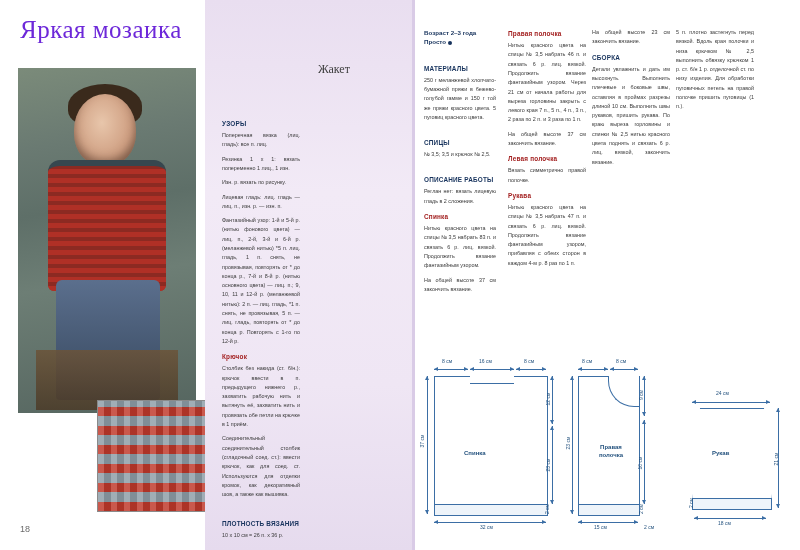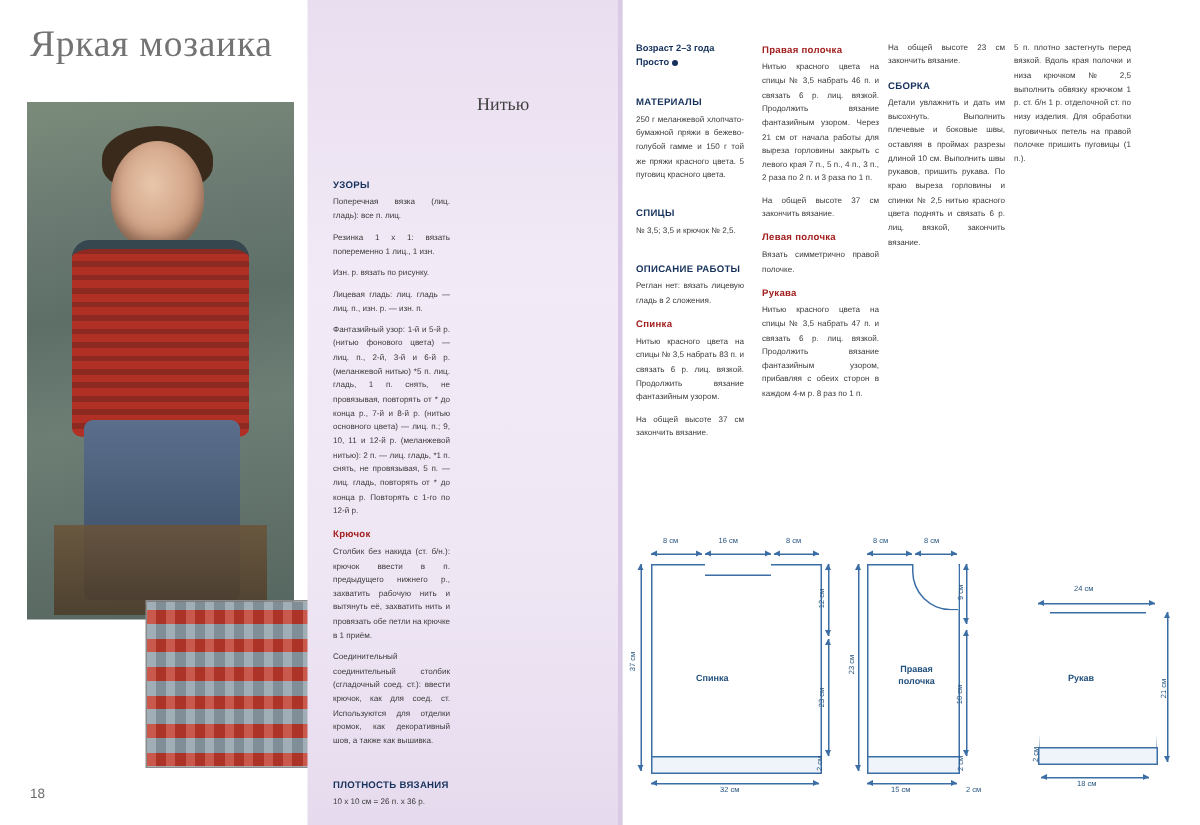--- a/index.html
+++ b/index.html
@@ -107,21 +107,21 @@
     width: 3px;
     height: 100%;
     background: #d9cbe6;
   }
   
   .main-title {
     position: absolute;
     left: 20px;
     top: 16px;
     font-size: 25px;
-    color: #737373;
+    color: #6d28d9;
     letter-spacing: 0.5px;
     font-family: "Liberation Serif", serif;
   }
   .sub-title {
     position: absolute;
     left: 318px;
     top: 62px;
     font-size: 12px;
     color: #3f3f3f;
     font-family: "Liberation Serif", serif;
@@ -237,21 +237,21 @@
     <div class="child-head"></div>
     <div class="jacket"></div>
     <div class="jeans"></div>
     <div class="stool"></div>
   </div>
   <div class="photo-swatch"></div>
 
   <div class="lilac-strip"></div>
 
   <div class="main-title">Яркая мозаика</div>
-  <div class="sub-title">Нитью</div>
+  <div class="sub-title">Жакет</div>
   <div class="page-number">18</div>
 
   <div class="col col-1">
     <h4>УЗОРЫ</h4>
     <p>Поперечная вязка (лиц. гладь): все п. лиц.</p>
     <p>Резинка 1 х 1: вязать попеременно 1 лиц., 1 изн.</p>
     <p>Изн. р. вязать по рисунку.</p>
     <p>Лицевая гладь: лиц. гладь — лиц. п., изн. р. — изн. п.</p>
     <p>Фантазийный узор: 1-й и 5-й р. (нитью фонового цвета) — лиц. п., 2-й, 3-й и 6-й р. (меланжевой нитью) *5 п. лиц. гладь, 1 п. снять, не провязывая, повторять от * до конца р., 7-й и 8-й р. (нитью основного цвета) — лиц. п.; 9, 10, 11 и 12-й р. (меланжевой нитью): 2 п. — лиц. гладь, *1 п. снять, не провязывая, 5 п. — лиц. гладь, повторять от * до конца р. Повторять с 1-го по 12-й р.</p>
     <h4 class="red">Крючок</h4>

